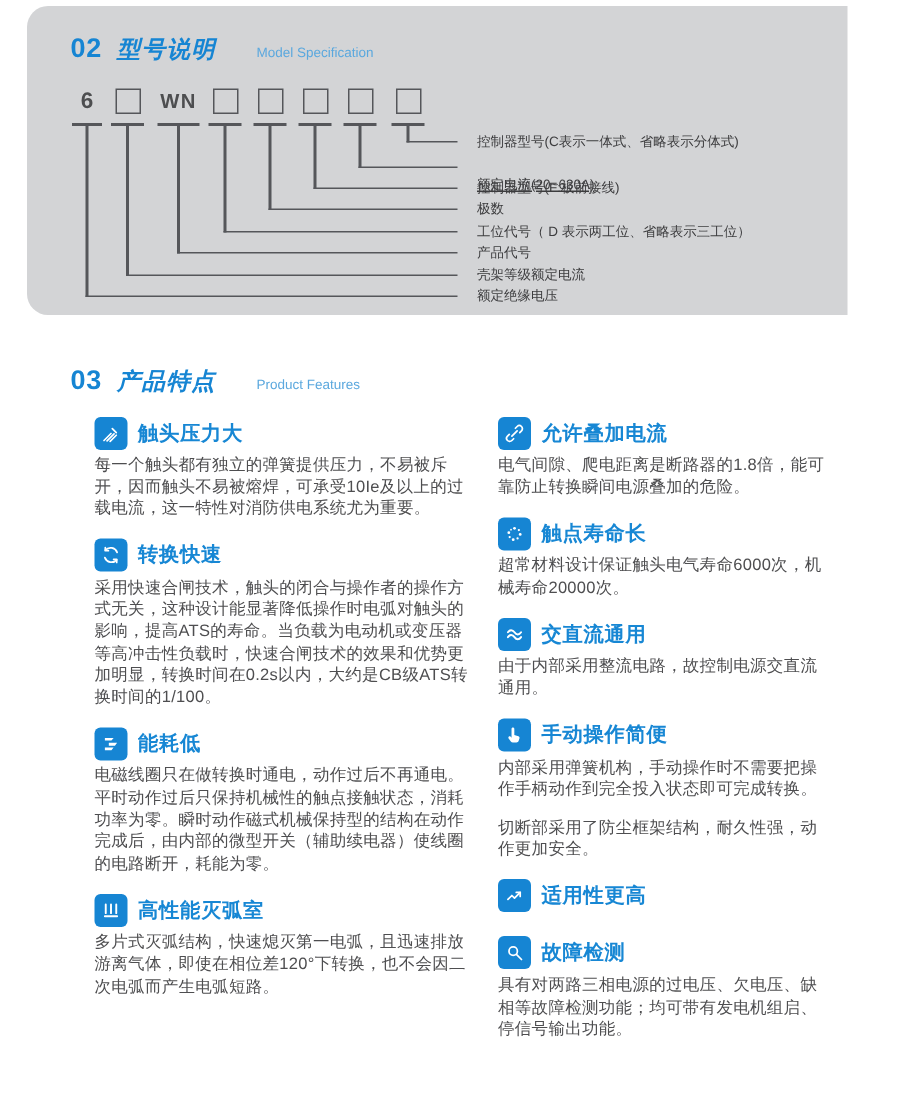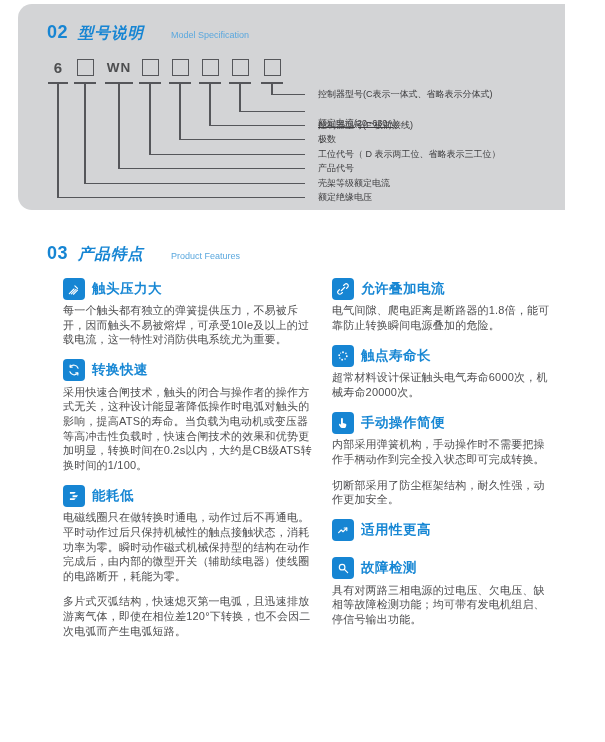--- a/index.html
+++ b/index.html
@@ -149,20 +149,29 @@
               <path fill="#fff" d="M5 5h10l-2.5 3H5zM9.5 10.5H19L16.5 14H9.5zM5 16h10l-2.5 3H5z"></path>
             </svg>
           </span>
           <span class="f-title">能耗低</span>
         </div>
         <p class="f-body">电磁线圈只在做转换时通电，动作过后不再通电。平时动作过后只保持机械性的触点接触状态，消耗功率为零。瞬时动作磁式机械保持型的结构在动作完成后，由内部的微型开关（辅助续电器）使线圈的电路断开，耗能为零。</p>
       </div>
 
 
       <div class="feature">
+        <div class="f-head">
+          <span class="f-icon">
+            <svg width="14" height="14" viewBox="0 0 24 24" fill="none" stroke="#fff" stroke-width="2.2" stroke-linecap="round">
+              <path d="M6 5v10M12 5v10M18 5v10"></path>
+                <path d="M5 18.5h14"></path>
+            </svg>
+          </span>
+          <span class="f-title">高性能灭弧室</span>
+        </div>
         <p class="f-body">多片式灭弧结构，快速熄灭第一电弧，且迅速排放游离气体，即使在相位差120°下转换，也不会因二次电弧而产生电弧短路。</p>
       </div>
 
     </div>
 
     <div class="col col-right">
 
       <div class="feature">
         <div class="f-head">
           <span class="f-icon">
@@ -189,20 +198,32 @@
                 <circle cx="6.5" cy="15.5" r="1.3"></circle>
               <circle cx="5.5" cy="10.5" r="1.6"></circle>
                 <circle cx="8" cy="7" r="1"></circle>
             </svg>
           </span>
           <span class="f-title">触点寿命长</span>
         </div>
         <p class="f-body">超常材料设计保证触头电气寿命6000次，机械寿命20000次。</p>
       </div>
 
+      <div class="feature">
+        <div class="f-head">
+          <span class="f-icon">
+            <svg width="14" height="14" viewBox="0 0 24 24" fill="none" stroke="#fff" stroke-width="2.2" stroke-linecap="round">
+              <path d="M4.5 9.5c2.2-3.2 5.3-3.2 7.5 0s5.3 3.2 7.5 0"></path>
+              <path d="M4.5 15c2.2-3.2 5.3-3.2 7.5 0s5.3 3.2 7.5 0"></path>
+            </svg>
+          </span>
+          <span class="f-title">交直流通用</span>
+        </div>
+        <p class="f-body">由于内部采用整流电路，故控制电源交直流通用。</p>
+      </div>
 
       <div class="feature">
         <div class="f-head">
           <span class="f-icon">
             <svg width="14" height="14" viewBox="0 0 24 24">
               <path fill="#fff" d="M10.2 3.5c.9 0 1.6.7 1.6 1.6V12l4.6 1.4c1 .3 1.6 1.4 1.3 2.4l-.9 2.9c-.4 1.1-1.4 1.9-2.6 1.9h-4.1c-.9 0-1.8-.4-2.3-1.2l-2.5-3.4c-.5-.7-.4-1.7.3-2.2.6-.5 1.5-.4 2 .2l1 1.2V5.1c0-.9.7-1.6 1.6-1.6z"></path>
             </svg>
           </span>
           <span class="f-title">手动操作简便</span>
         </div>

